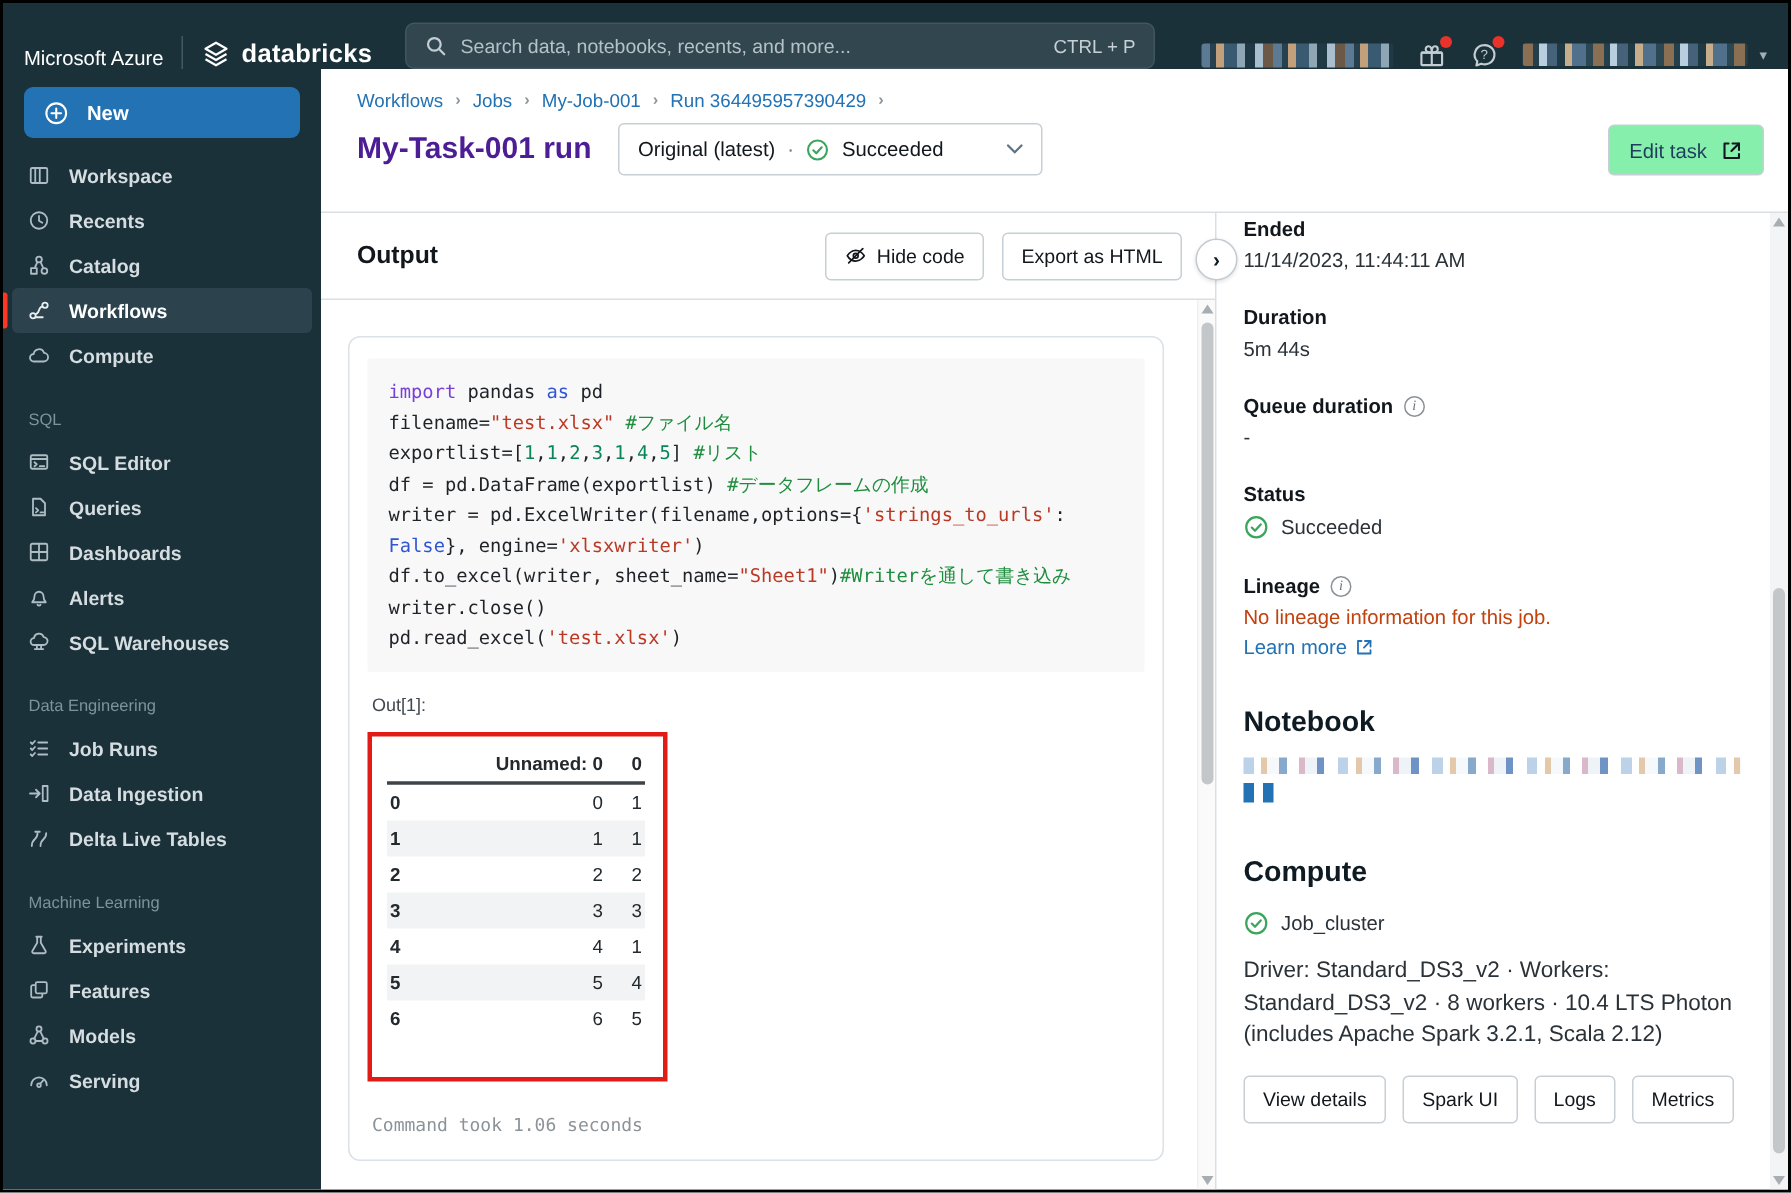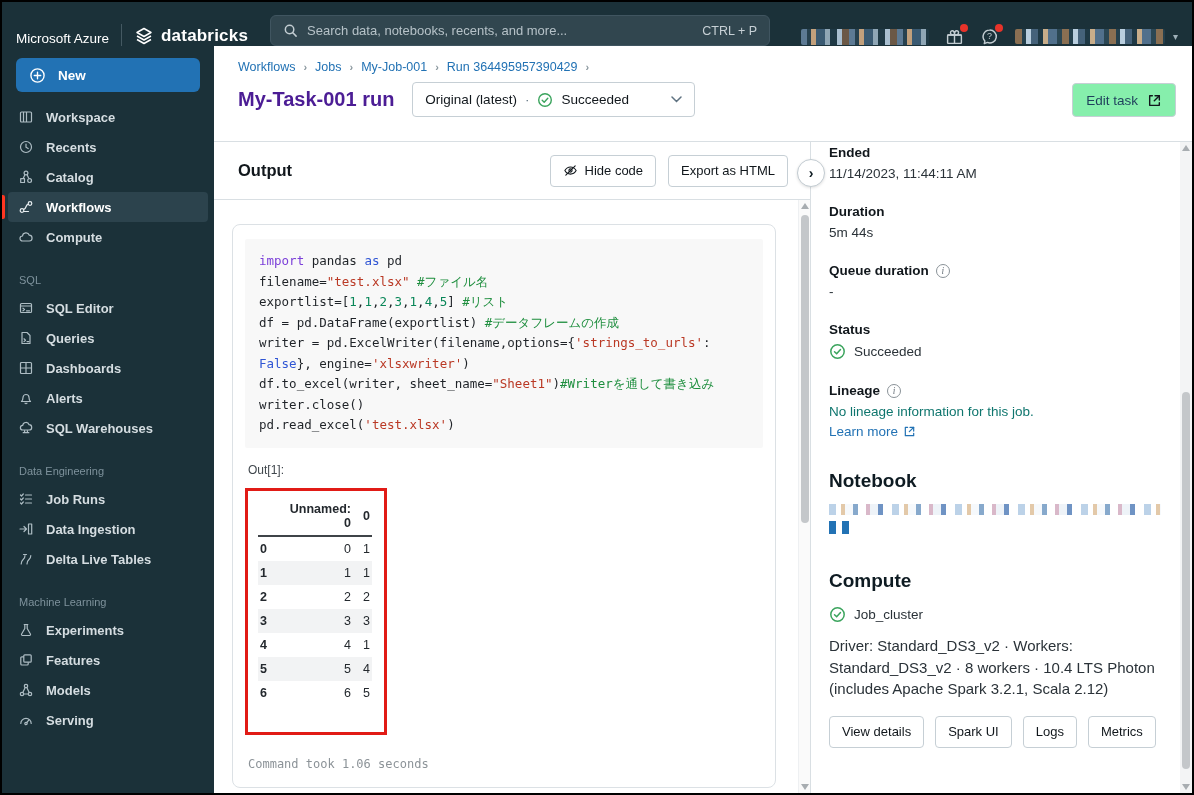--- a/index.html
+++ b/index.html
@@ -54,21 +54,21 @@
   .output-bar h2{font-size:16.5px;font-weight:700;margin-right:auto}
   .btn{height:32px;border:1px solid #C6CFD5;border-radius:4px;background:#fff;font-size:13px;color:#11171C;display:inline-flex;align-items:center;gap:7px;padding:0 12px;cursor:pointer;font-family:inherit;white-space:nowrap}
   .collapse-btn{position:absolute;left:583px;top:17px;width:28px;height:28px;border-radius:50%;border:1px solid #C2CBD1;background:#fff;box-shadow:0 1px 3px rgba(0,0,0,.12);display:flex;align-items:center;justify-content:center;font-size:14px;font-weight:700;color:#0E1B22;cursor:pointer;z-index:5}
 
   .scroll-area{flex:1;border-top:1px solid #D9DFE3;display:flex;min-height:0;overflow:hidden}
   .cell-wrap{flex:1;padding:24px 6px 0 18px;overflow:hidden}
   .cell-card{width:544px;border:1px solid #DCE1E5;border-radius:8px;padding:14px 12px 16px}
   .code-block{background:#F8F8F8;border-radius:2px;padding:12px 14px;font-family:"DejaVu Sans Mono",monospace;font-size:12.5px;line-height:20.5px;color:#1F2328}
   .tk-p{color:#1F2328}.tk-k1{color:#7B3FD9}.tk-k2{color:#2F55D4}.tk-s{color:#BA3925}.tk-c{color:#1E8E3E}.tk-n{color:#098658}
   .out-label{font-family:Liberation Sans, sans-serif;font-size:12px;color:#40474D;margin:15px 0 11px 3px}
-  .df-box{border:3px solid #E11B16;width:142px;padding:6px 12px 27px 10px}
+  .df-box{border:3px solid #E11B16;width:200px;padding:6px 12px 27px 10px}
   .df-table{width:100%;border-collapse:collapse;font-size:12.5px;color:#24292E}
   .df-table thead th{font-weight:700;text-align:right;padding:5px 2px;border-bottom:2px solid #3F4448}
   .df-table thead th.idx{width:46px}
   .df-table tbody th{text-align:left;font-weight:700;padding:5px 2px}
   .df-table td{text-align:right;padding:5px 2px}
   .df-table td.c2{width:26px}
   .df-table tbody tr:nth-child(even){background:#F2F3F4}
   .timing{font-family:"DejaVu Sans Mono",monospace;font-size:12px;color:#8C9398;margin:22px 0 0 3px}
 
   
@@ -80,21 +80,21 @@
   .panel-thumb{margin-top:241px;height:377px}
 
   
   .right-col{flex:1;display:flex;min-height:0}
   .panel-content{flex:1;padding:3px 14px 0 18px;overflow:hidden}
   .field{margin-bottom:23px}
   .field-label{font-size:13.5px;font-weight:700;color:#11171C;display:flex;align-items:center;gap:7px;margin-bottom:6px}
   .field-value{font-size:13.5px;color:#2A3238}
   .info-i{width:14px;height:14px;border:1px solid #8A9298;border-radius:50%;color:#6A737B;font-size:9.5px;font-weight:400;display:inline-flex;align-items:center;justify-content:center;font-family:"Liberation Serif",serif;font-style:italic}
   .status-line{display:flex;align-items:center;gap:8px;font-size:13.5px;color:#2A3238}
-  .muted{color:#0f766e}
+  .muted{color:#c2410c}
   .link{color:#2272B4;font-size:13.5px;display:inline-flex;align-items:center;gap:5px;margin-top:5px;cursor:pointer;text-decoration:none}
   .panel-h{font-size:19px;font-weight:700;color:#0E1B22}
   .nb-h{margin:30px 0 12px}
   .mosaic-b{width:332px;height:11px;margin-bottom:6px;background:repeating-linear-gradient(90deg,#bcd2e8 0 7px,#fff 7px 12px,#e3c9a9 12px 16px,#f6f9fc 16px 24px,#87a9cc 24px 29px,#fff 29px 37px,#d9b8c9 37px 41px,#eef3f8 41px 49px,#6f93c4 49px 54px,#fff 54px 63px)}
   .nb-line2{display:flex;gap:6px}
   .nb-line2 i{width:7px;height:13px;background:#2272B4}
   .cmp-h{margin:36px 0 14px}
   .desc{font-size:15px;line-height:21.5px;color:#2A3238;margin-top:12px;max-width:346px}
   .panel-btns{display:flex;gap:11px;margin-top:16px}
 </style>

